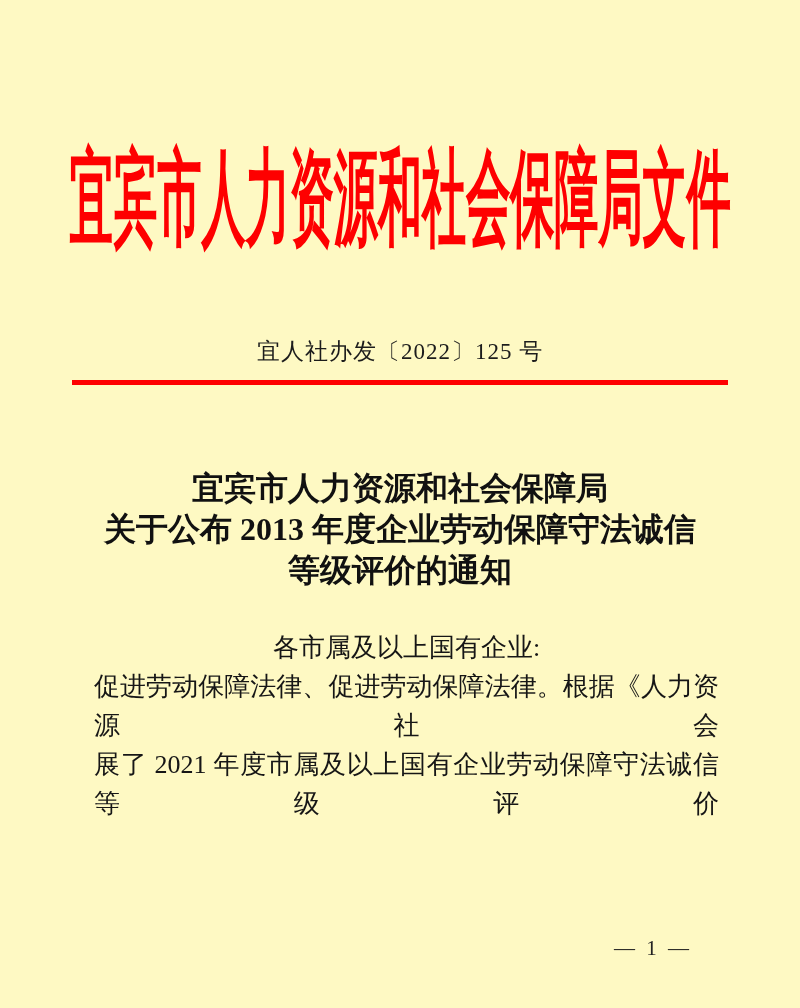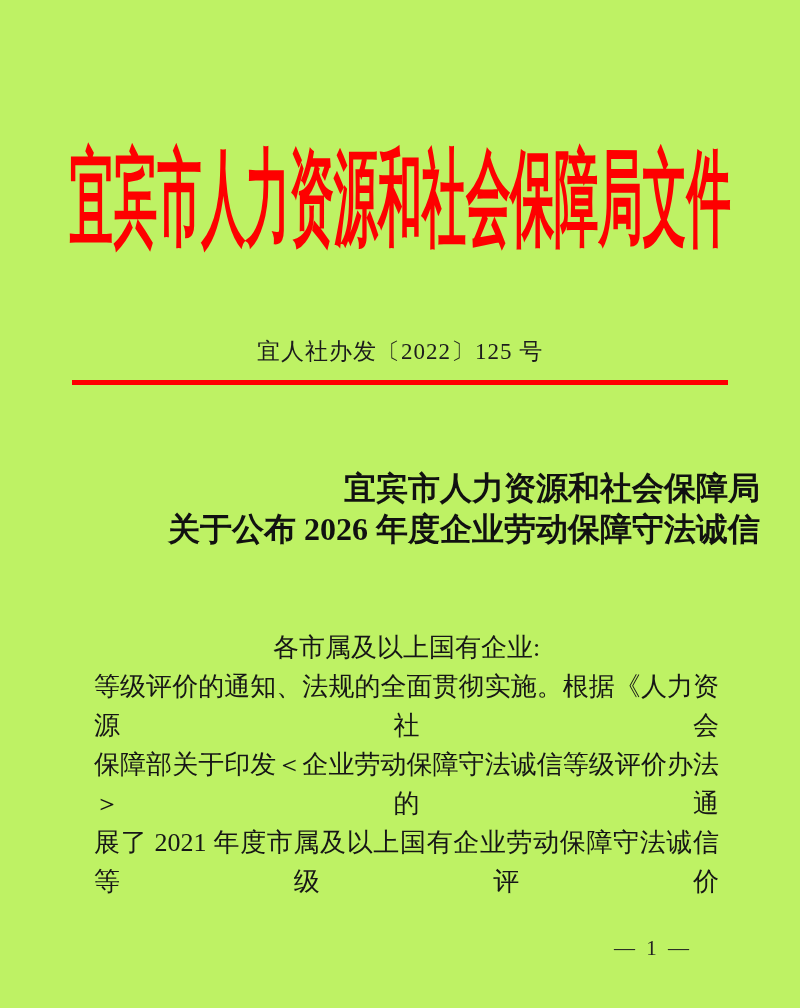--- a/index.html
+++ b/index.html
@@ -4,21 +4,21 @@
 <style>
   * { margin: 0; padding: 0; box-sizing: border-box; }
   html, body { background: #e8e8e8; }
   body { font-family: "Liberation Serif", "DejaVu Serif", serif; }
 
   .page {
     position: relative;
     width: 800px;
     height: 1008px;
     margin: 0 auto;
-    background: #bef264;
+    background: #fef9c3;
     overflow: hidden;
     color: #1a1a1a;
   }
 
   
   .red-title-wrap {
     position: absolute;
     top: 146px;
     left: 50%;
     width: 0;
@@ -56,21 +56,21 @@
     height: 5px;
     background: #fe0000;
   }
 
   
   .title-block {
     position: absolute;
     top: 468px;
     left: 40px;
     width: 720px;
-    text-align: right;
+    text-align: center;
     font-size: 32px;
     font-weight: bold;
     line-height: 41px;
     color: #111111;
   }
 
   
   .body-block {
     position: absolute;
     top: 628px;
@@ -111,26 +111,26 @@
   <div class="red-title-wrap">
     <div class="red-title">宜宾市人力资源和社会保障局文件</div>
   </div>
 
   <div class="doc-number">宜人社办发〔2022〕125 号</div>
 
   <div class="red-rule"></div>
 
   <div class="title-block">
     <div>宜宾市人力资源和社会保障局</div>
-    <div>关于公布 2026 年度企业劳动保障守法诚信</div>
+    <div>关于公布 2013 年度企业劳动保障守法诚信</div>
+    <div>等级评价的通知</div>
   </div>
 
   <div class="body-block">
     <div class="salutation">各市属及以上国有企业:</div>
-    <div class="para-line">等级评价的通知、法规的全面贯彻实施。根据《人力资源社会</div>
-    <div class="para-line">保障部关于印发＜企业劳动保障守法诚信等级评价办法＞的通</div>
+    <div class="para-line">促进劳动保障法律、促进劳动保障法律。根据《人力资源社会</div>
     <div class="para-line">展了 2021 年度市属及以上国有企业劳动保障守法诚信等级评价</div>
 
   </div>
 
   <div class="page-footer">— 1 —</div>
 
 </div>
 
 </body></html>

